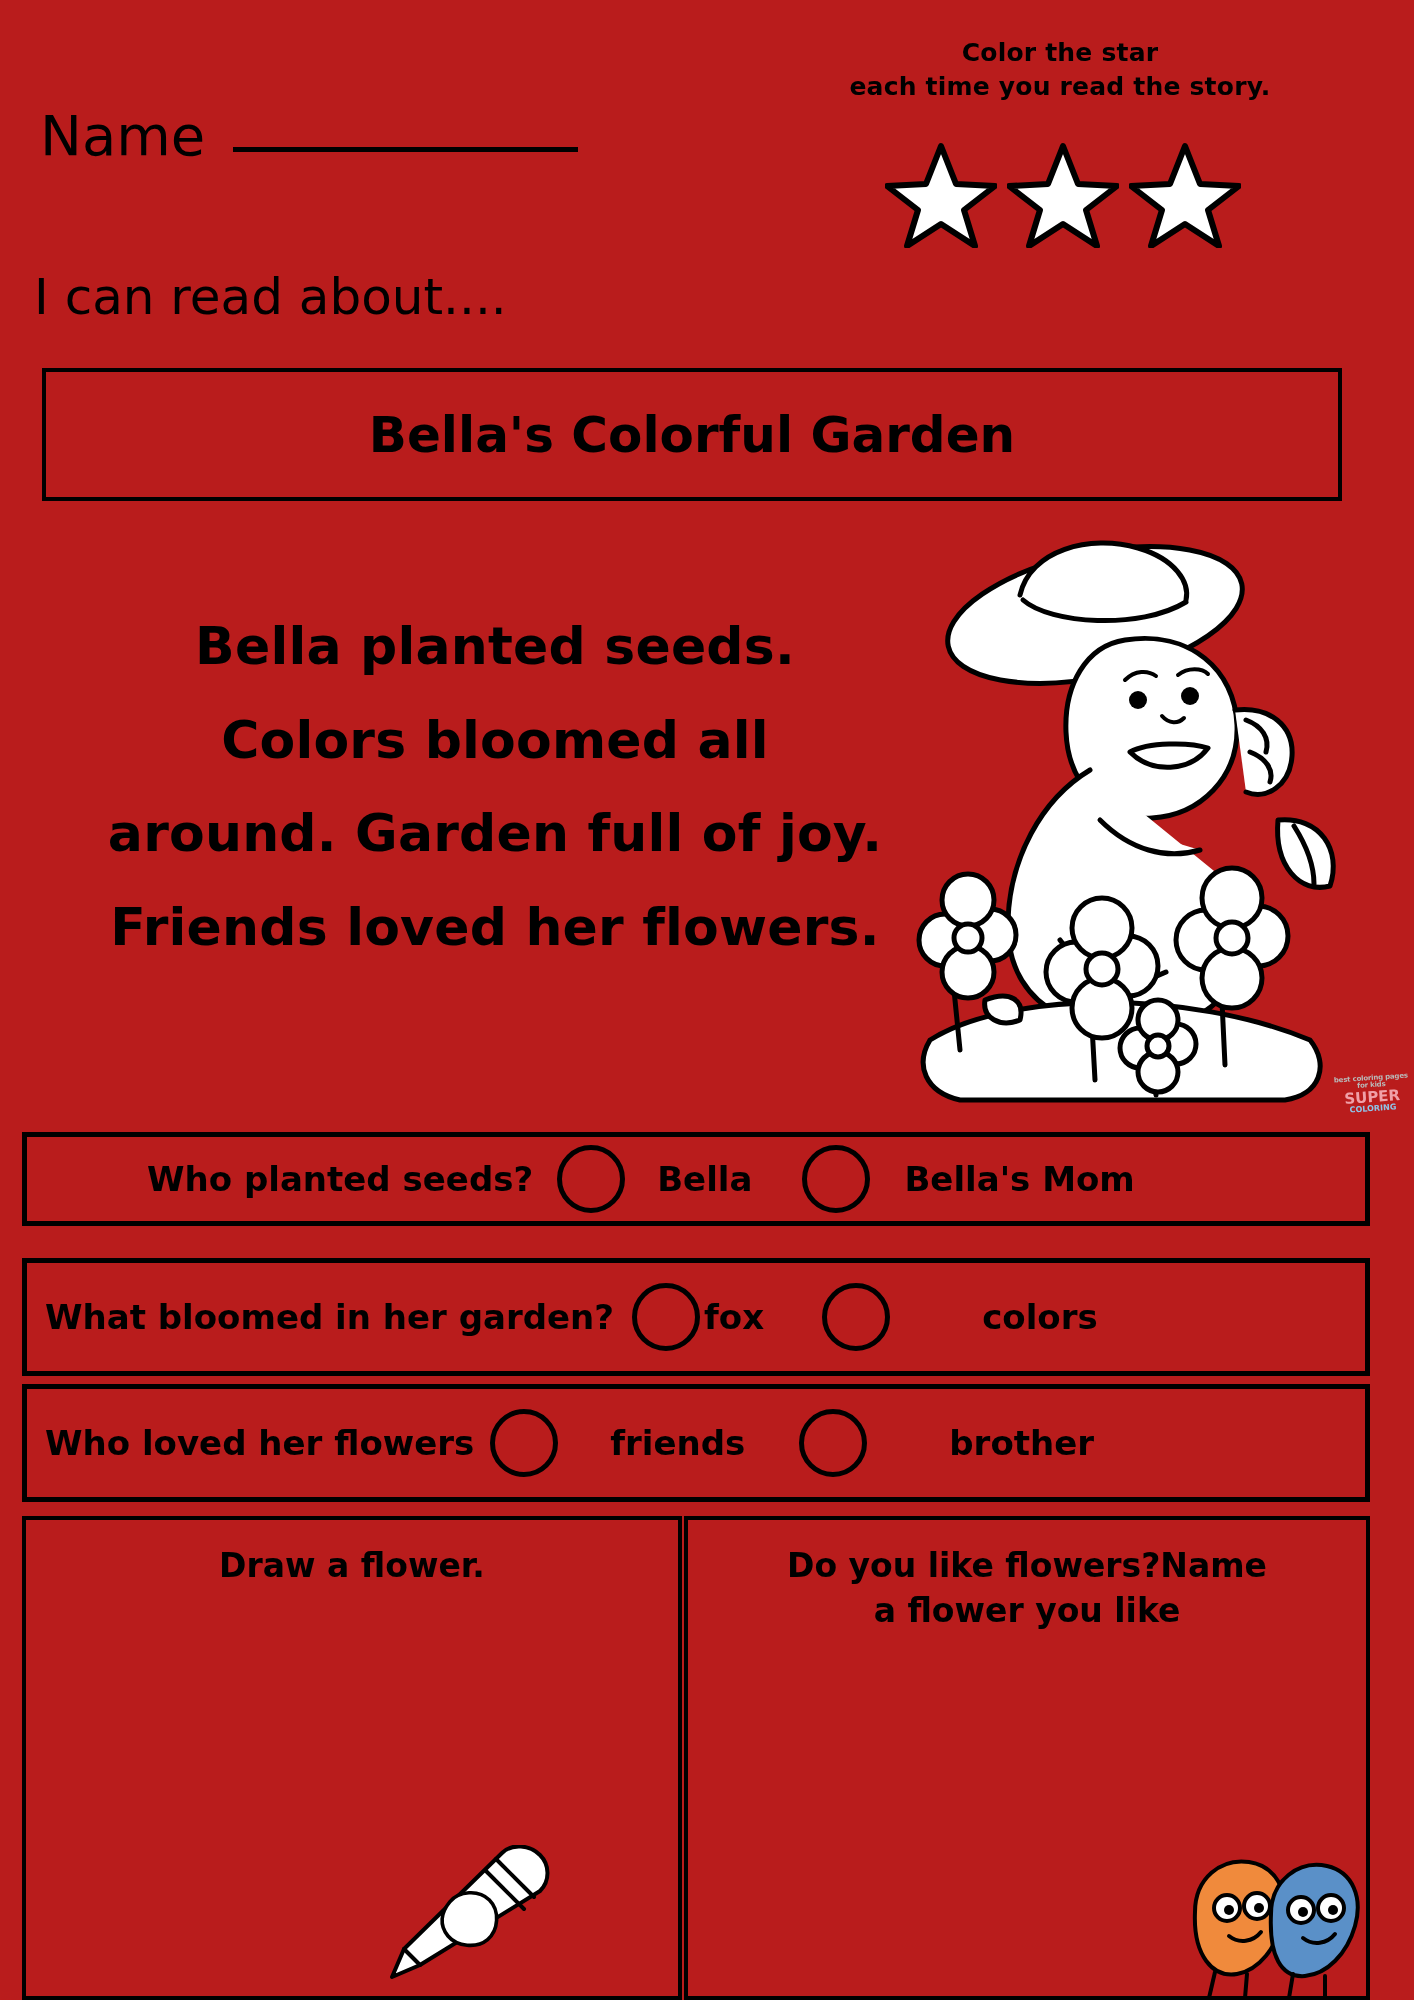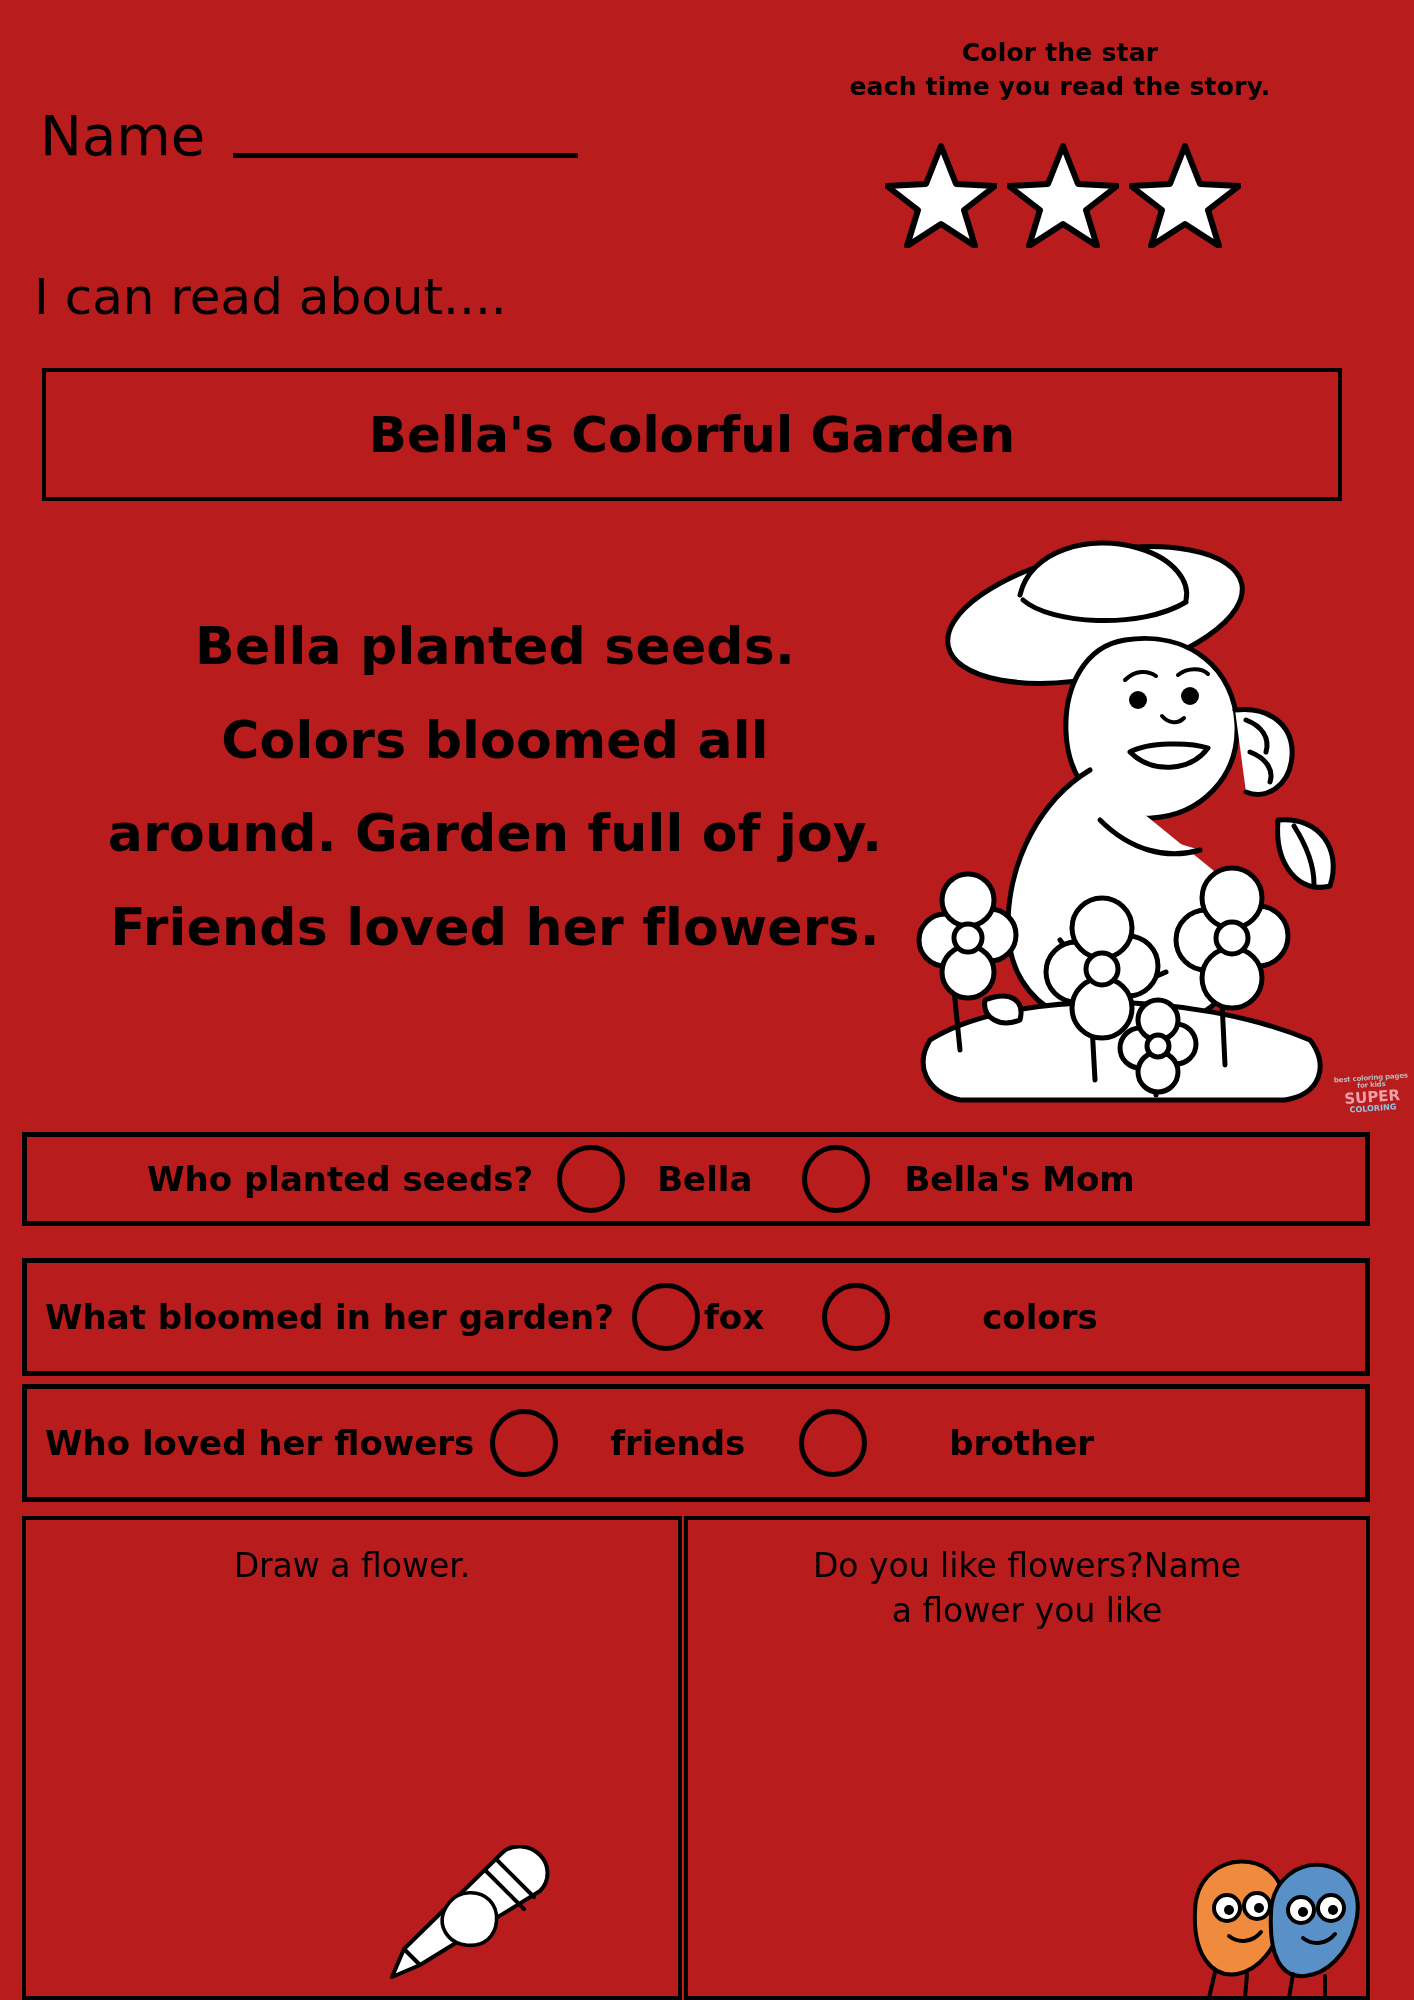--- a/index.html
+++ b/index.html
@@ -36,21 +36,21 @@
     top: 140px;
     display: flex;
     gap: 10px;
   }
 
   .name-row {
     position: absolute;
     left: 40px;
     top: 108px;
     display: flex;
-    align-items: center;
+    align-items: flex-start;
     gap: 28px;
   }
   .name-label {
     font-size: 56px;
     font-weight: 500;
     line-height: 1;
   }
   .name-line {
     width: 345px;
     border-bottom: 5px solid #000;
@@ -172,21 +172,21 @@
     border: 4px solid #000;
     top: 1516px;
     height: 484px;
   }
   .task-left { left: 22px; width: 660px; }
   .task-right { left: 684px; width: 686px; }
   .task-prompt {
     margin-top: 24px;
     text-align: center;
     font-size: 33px;
-    font-weight: 400;
+    font-weight: 700;
     line-height: 1.35;
     padding: 0 18px;
   }
 
   .crayon {
     position: absolute;
     left: 380px;
     top: 1845px;
   }
   .mascots {

